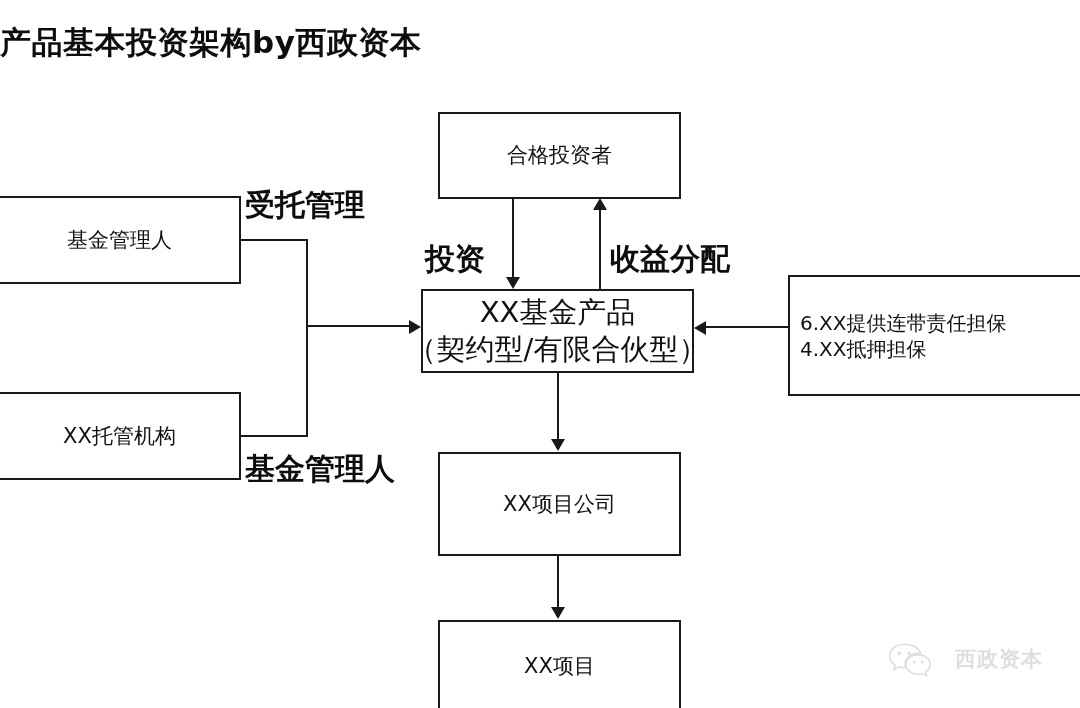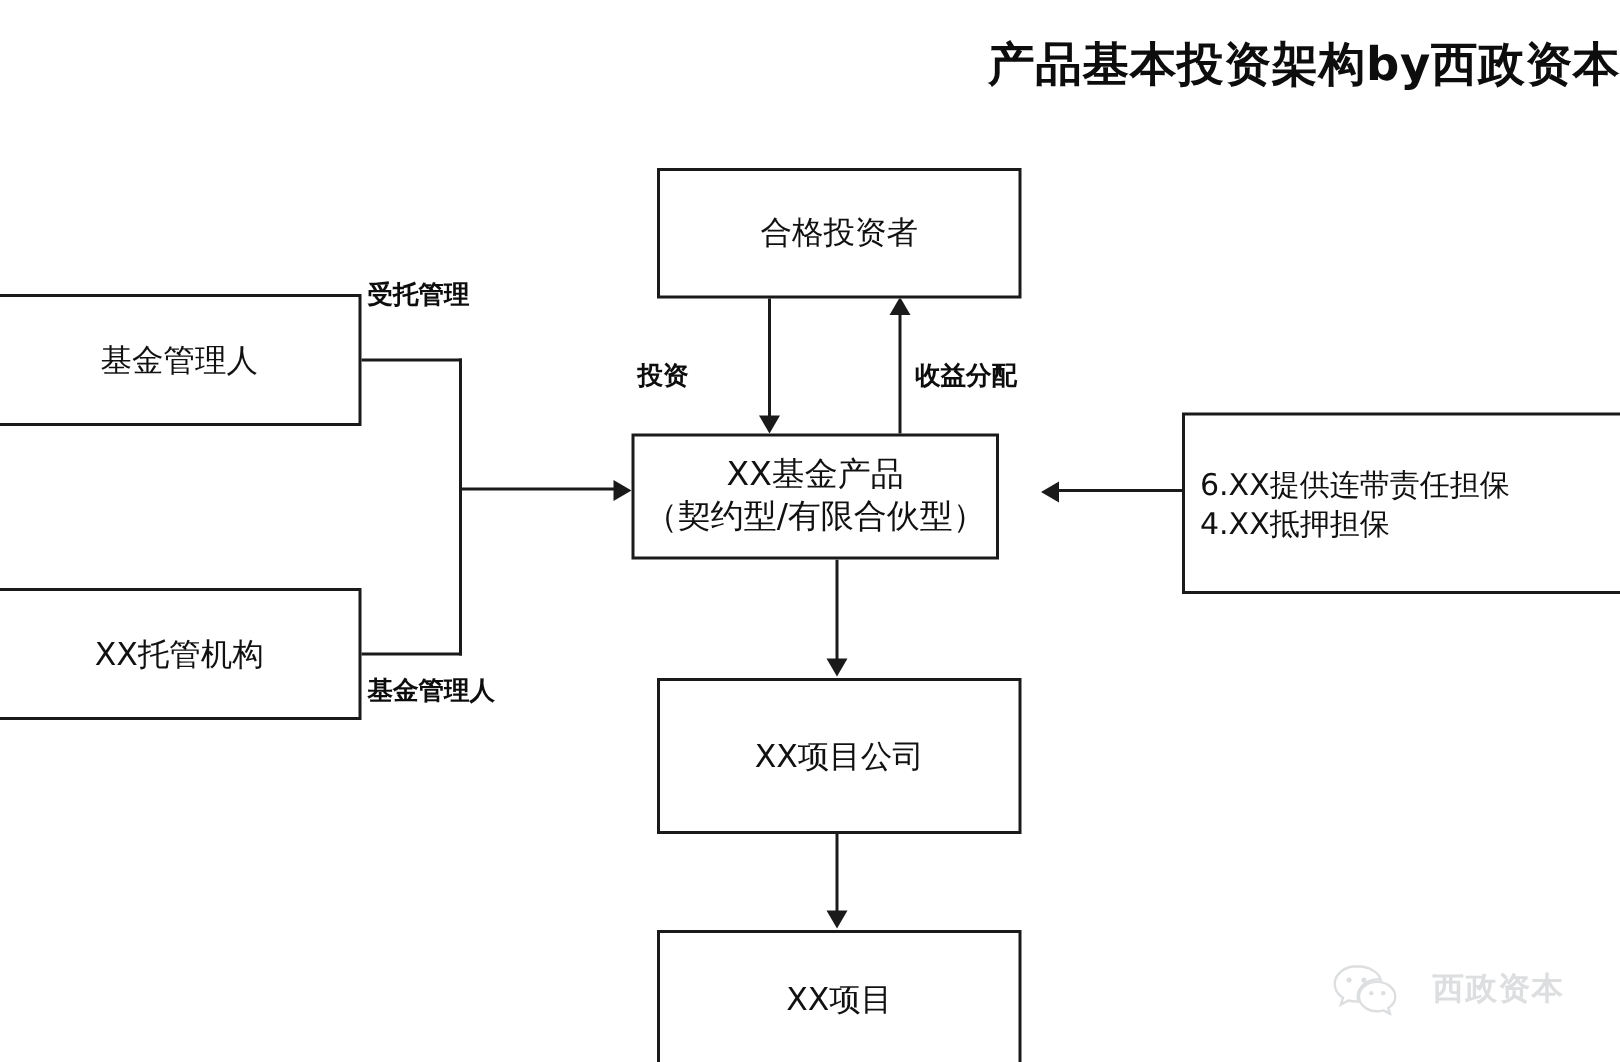--- a/index.html
+++ b/index.html
@@ -14,21 +14,21 @@
     background: #ffffff;
     overflow: hidden;
     font-family: "DejaVu Sans", "Liberation Sans", sans-serif;
     color: #111111;
   }
   #diagram-title {
     position: absolute;
     left: 0;
     top: 22px;
     width: 1080px;
-    text-align: right;
+    text-align: left;
     font-size: 31px;
     font-weight: bold;
     letter-spacing: 0.5px;
     color: #0d0d0d;
     white-space: nowrap;
   }
   .node {
     position: absolute;
     box-sizing: border-box;
     border: 2px solid #1a1a1a;
@@ -45,22 +45,22 @@
   .node .lines {
     display: block;
     padding: 0 6px;
   }
   .node .l {
     display: block;
     white-space: nowrap;
   }
   
   #node-qualified-investor { left: 438px;  top: 112px;  width: 243px; height: 87px; }
-  #node-fund-product       { left: 421px;  top: 289px;  width: 245px; height: 84px;
-                             font-size: 22px; }
+  #node-fund-product       { left: 421px;  top: 289px;  width: 273px; height: 84px;
+                             font-size: 29px; }
   #node-fund-manager       { left: -2px;   top: 196px;  width: 243px; height: 88px; }
   #node-custodian          { left: -2px;   top: 392px;  width: 243px; height: 88px; }
   #node-credit-measures    { left: 788px;  top: 275px;  width: 300px; height: 121px;
                              justify-content: flex-start; text-align: left;
                              font-size: 20px; line-height: 1.3; }
   #node-credit-measures .lines { padding: 0 0 0 10px; }
   #node-project-company    { left: 438px;  top: 452px;  width: 243px; height: 104px; }
   #node-project            { left: 438px;  top: 620px;  width: 243px; height: 92px; }
 
   
@@ -92,21 +92,21 @@
     border-bottom: 7px solid transparent;
     border-left: 12px solid #1a1a1a;
   }
   .arrow.left {
     border-top: 7px solid transparent;
     border-bottom: 7px solid transparent;
     border-right: 12px solid #1a1a1a;
   }
   .edge-label {
     position: absolute;
-    font-size: 17px;
+    font-size: 30px;
     font-weight: bold;
     color: #0d0d0d;
     white-space: nowrap;
     z-index: 4;
     background: transparent;
   }
   #label-investment       { left: 425px; top: 239px; }
   #label-profit-dist      { left: 610px; top: 239px; }
   #label-entrusted-mgmt   { left: 245px; top: 185px; }
   #label-product-custody  { left: 245px; top: 449px; }

